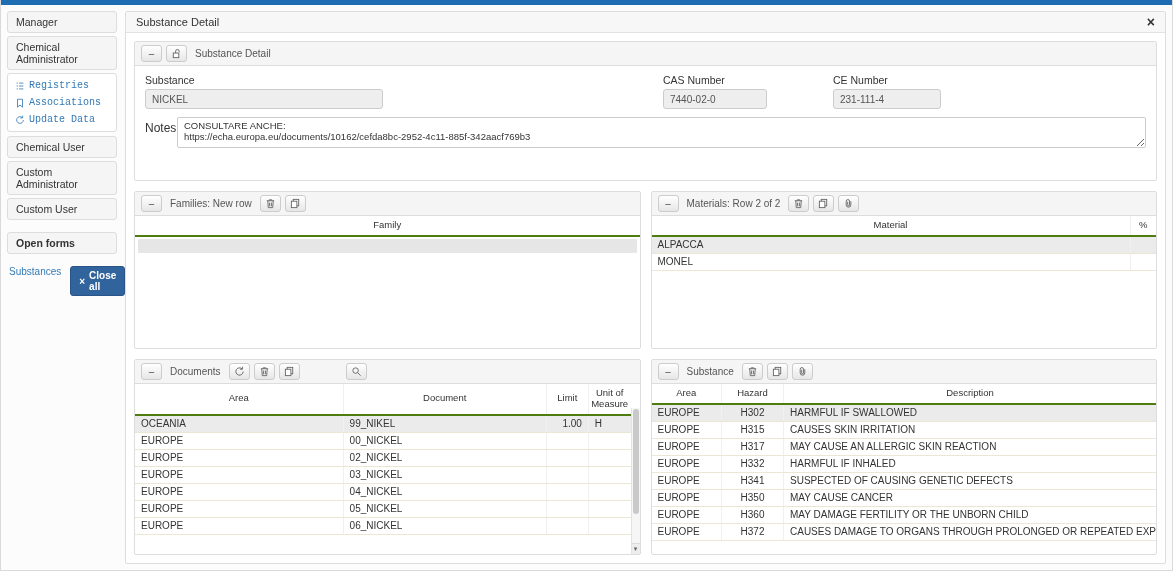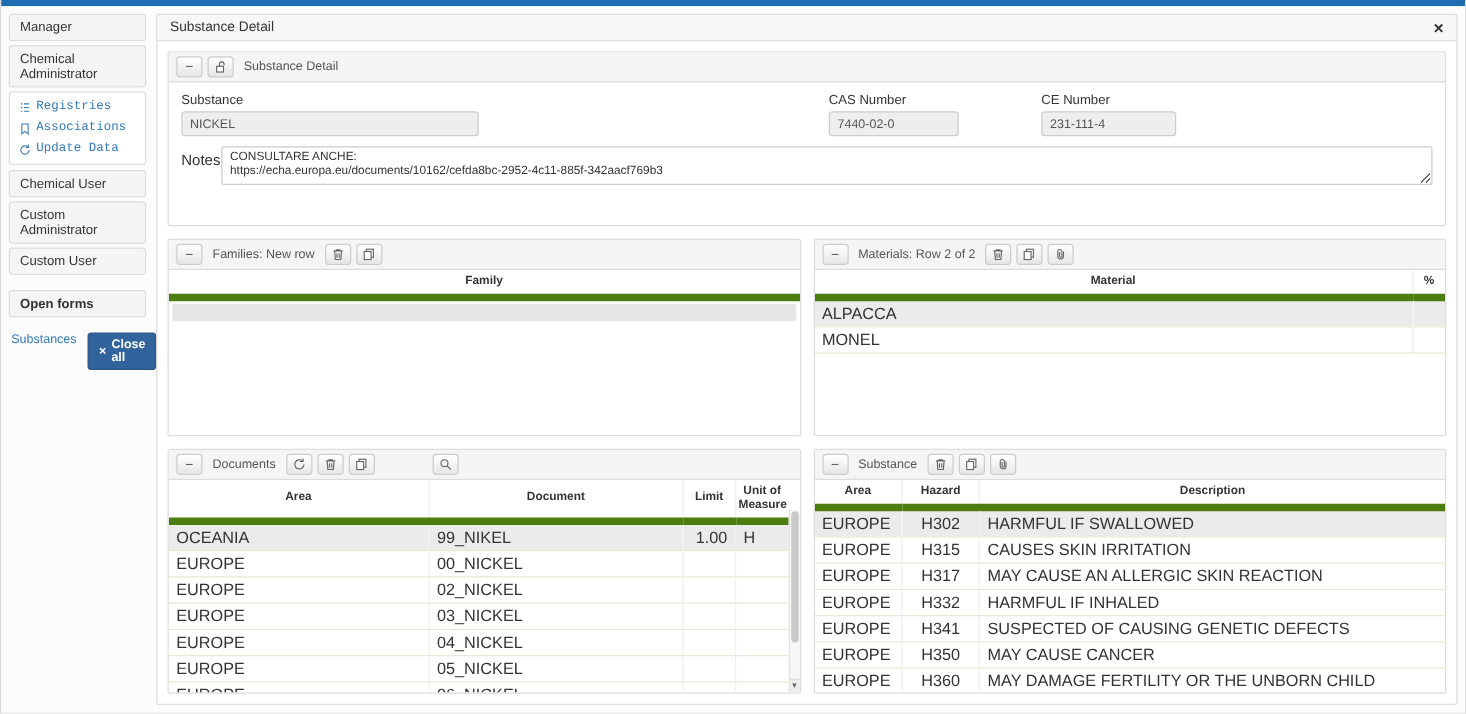--- a/index.html
+++ b/index.html
@@ -54,22 +54,22 @@
   .notes-row{display:flex;margin-top:8px;gap:6px;}
   .notes-row label{font-size:12px;color:#333;padding-top:4px;width:26px;flex:none;}
   .notes-row textarea{flex:1;height:31px;border:1px solid #ccc;border-radius:2px;padding:2px 6px;font-size:9.5px;color:#333;font-family:inherit;resize:vertical;}
 
   .row-mid{display:flex;gap:10px;height:158px;flex:none;}
   .row-bot{display:flex;gap:10px;flex:1;min-height:0;}
   .row-mid>.panel,.row-bot>.panel{flex:1;min-width:0;}
 
   .tbl-wrap{flex:1;position:relative;overflow:hidden;}
   .grid{width:100%;border-collapse:collapse;table-layout:fixed;}
-  .grid th{font-weight:bold;font-size:9.5px;color:#333;text-align:center;border-bottom:6px solid #4d7c0f;padding:4px 2px;line-height:1.15;}
-  .grid td{font-size:13px;color:#333;padding:2.5px 6px;border-bottom:1px solid #ece6d6;overflow:hidden;white-space:nowrap;}
+  .grid th{font-weight:normal;font-size:9.5px;color:#333;text-align:center;border-bottom:2px solid #4d7c0f;padding:4px 2px;line-height:1.15;}
+  .grid td{font-size:10px;color:#333;padding:2.5px 6px;border-bottom:1px solid #ece6d6;overflow:hidden;white-space:nowrap;}
   .grid th+th,.grid td+td{border-left:1px solid #f0f0f0;}
   .grid tr.selected td{background:#ebebeb;}
   .red{color:var(--red);}
   .t-right{text-align:right;}
   .t-center{text-align:center;}
 
   .family-newrow{height:14px;background:#e6e6e6;margin:2px 3px;border-radius:1px;cursor:text;}
 
   
   .docs-table{margin-right:9px;width:calc(100% - 9px);}

